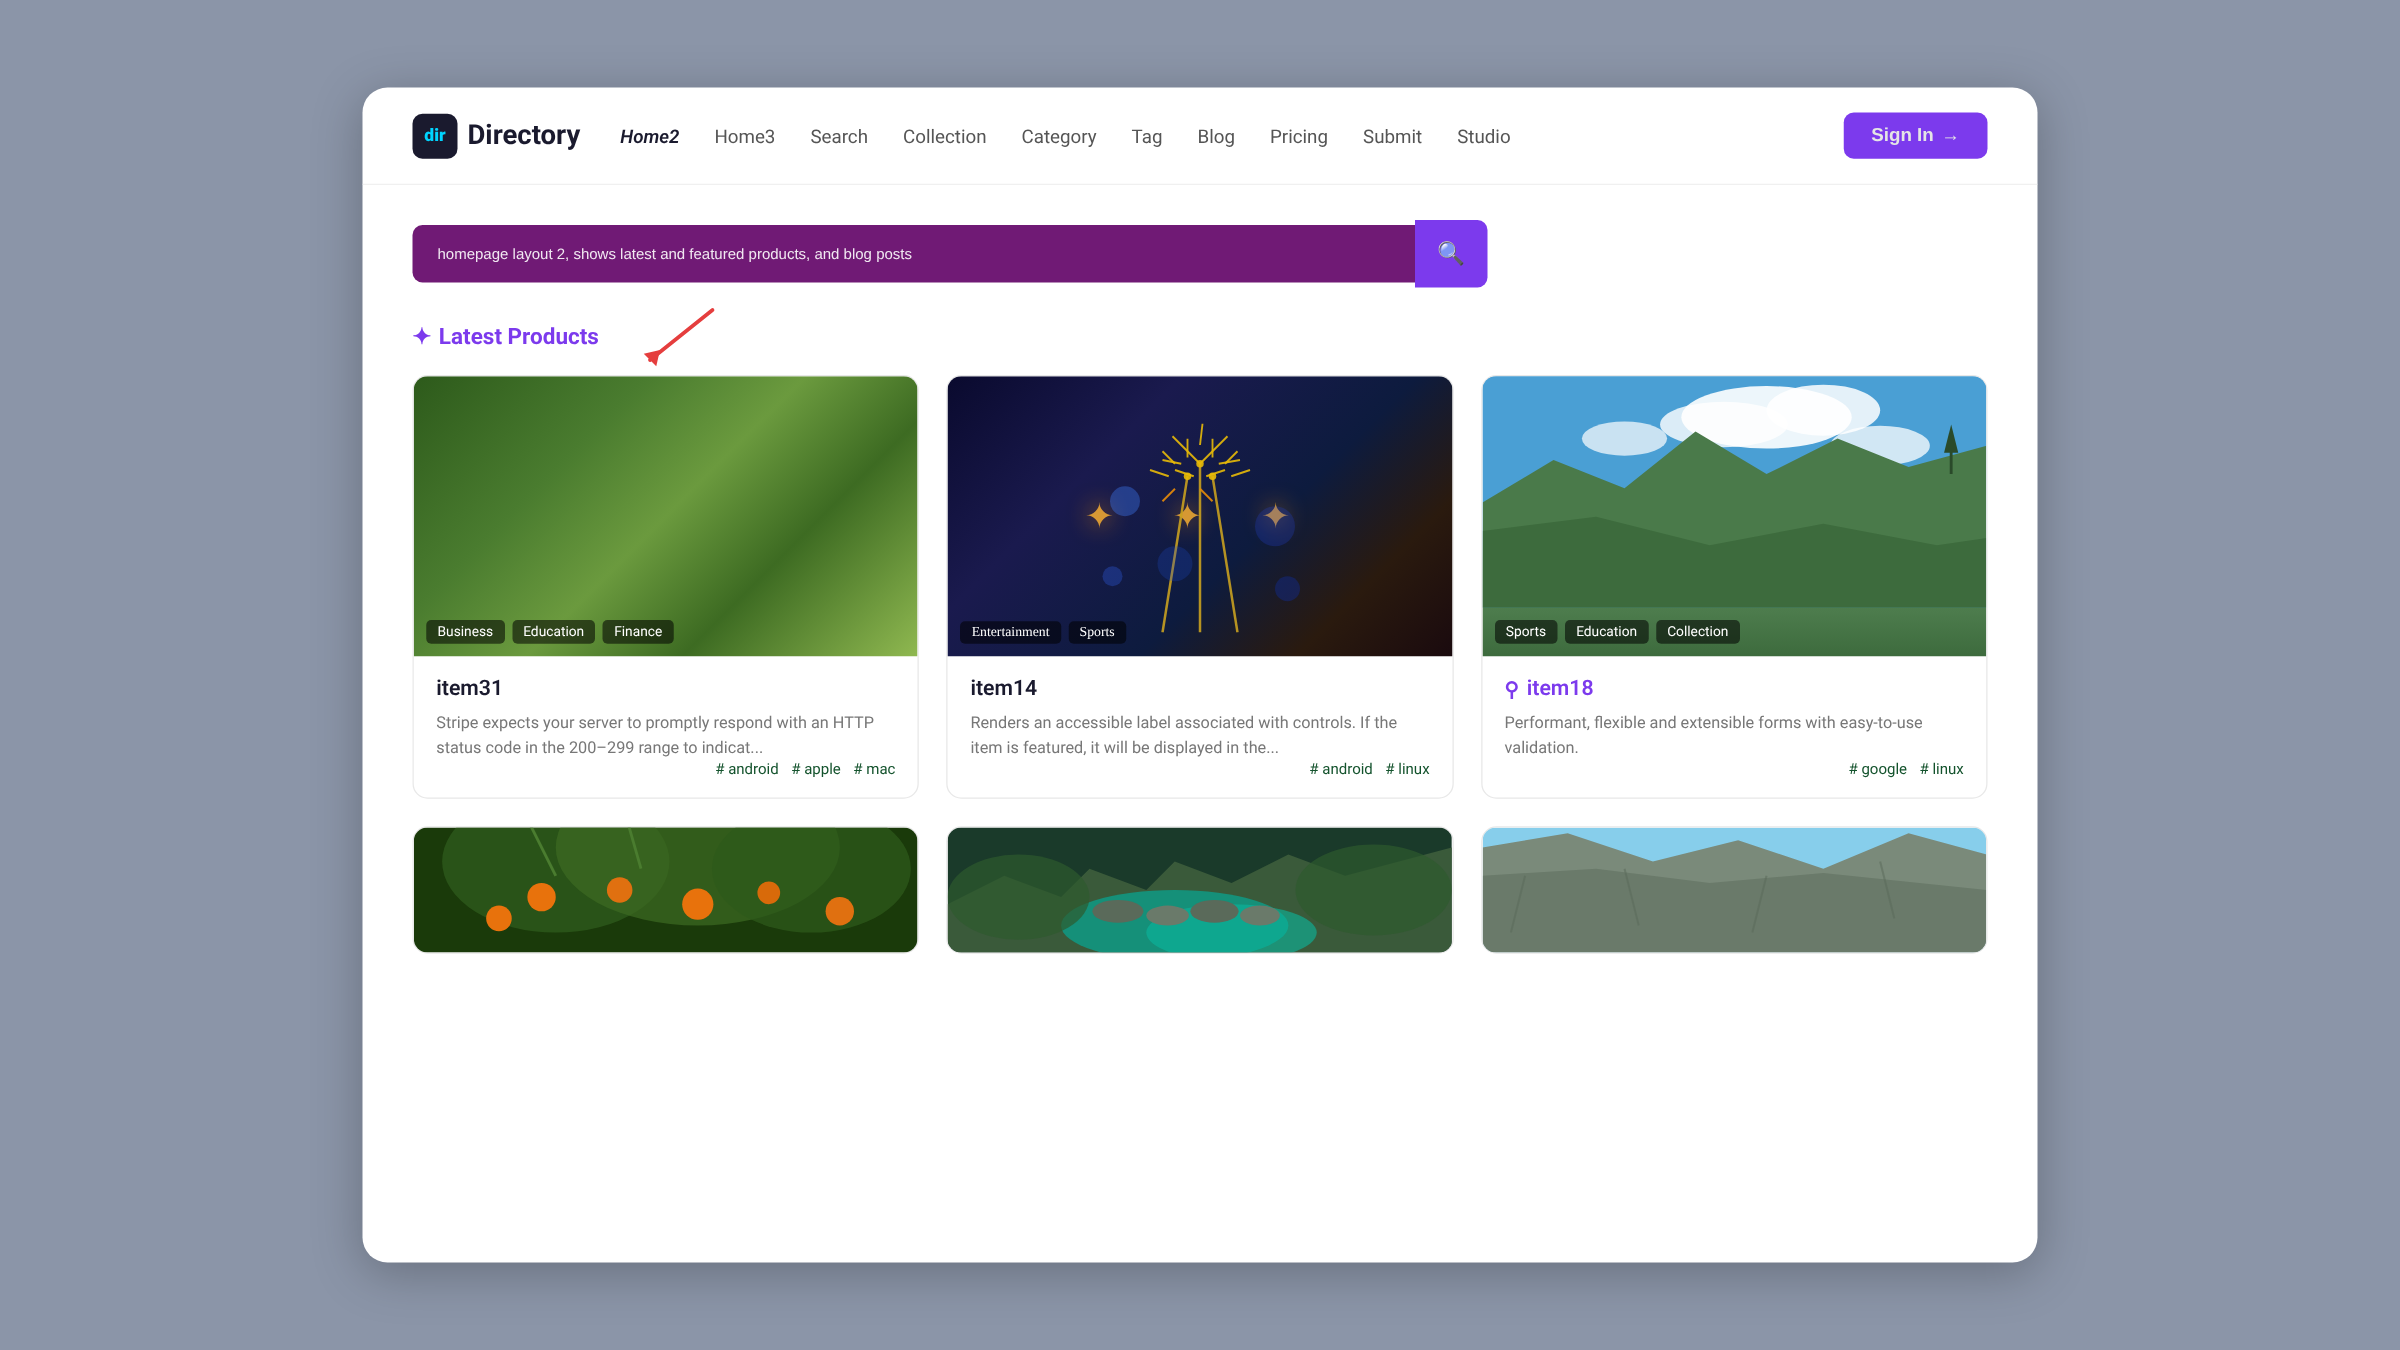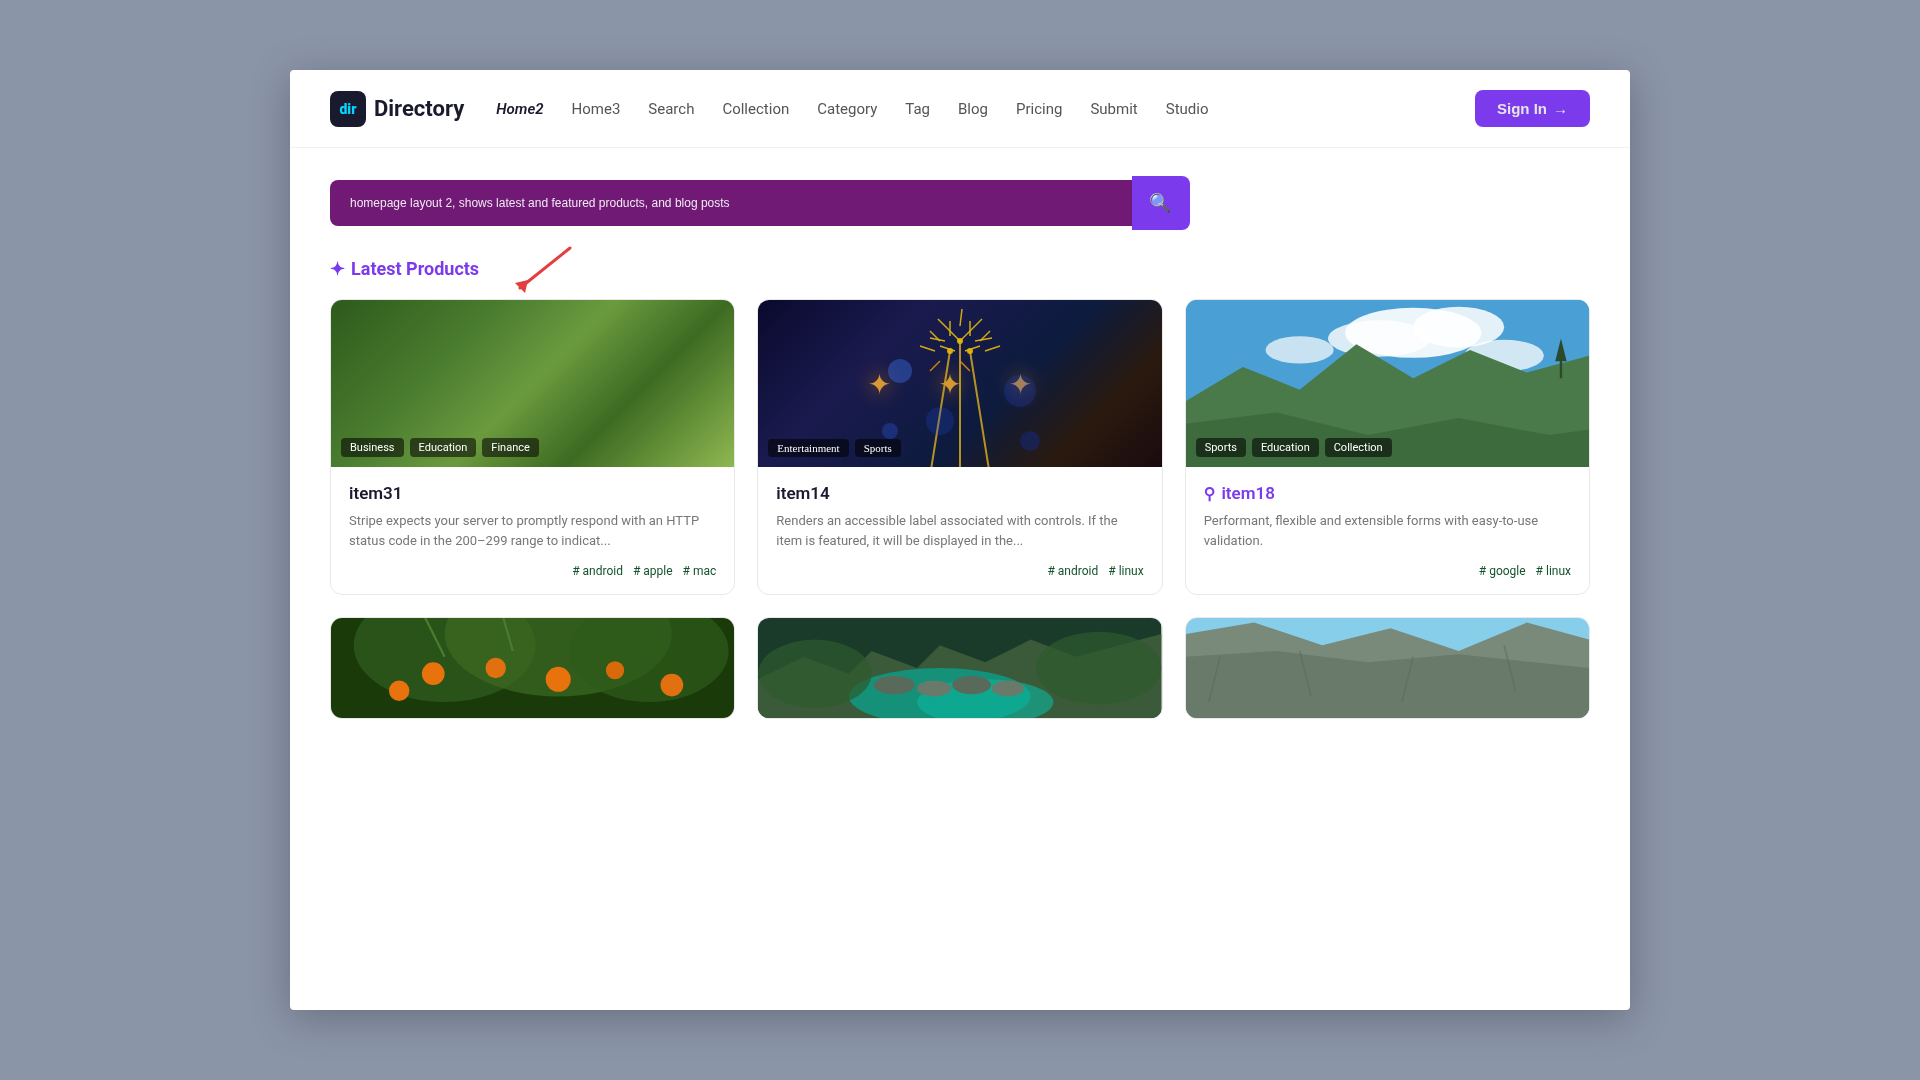--- a/index.html
+++ b/index.html
@@ -7,21 +7,21 @@
       background: #8b95a8;
       font-family: -apple-system, BlinkMacSystemFont, 'Segoe UI', Roboto, sans-serif;
       display: flex;
       align-items: center;
       justify-content: center;
       min-height: 100vh;
       padding: 20px;
     }
     .browser-window {
       background: #ffffff;
-      border-radius: 4px;
+      border-radius: 20px;
       box-shadow: 0 8px 40px rgba(0,0,0,0.25);
       width: 1340px;
       min-height: 940px;
       overflow: hidden;
     }
     
     .header {
       display: flex;
       align-items: center;
       padding: 20px 40px;
@@ -150,21 +150,21 @@
       gap: 22px;
     }
     .card {
       background: #fff;
       border: 1px solid #e8e8e8;
       border-radius: 12px;
       overflow: hidden;
     }
     .card-image {
       width: 100%;
-      height: 167px;
+      height: 224px;
       position: relative;
       overflow: hidden;
     }
     
     .img-aerial {
       background: linear-gradient(135deg, #2d5a1b 0%, #4a7c2f 30%, #6b9a3e 50%, #3d6b22 70%, #8fb850 100%);
     }
     .img-sparklers {
       background: linear-gradient(135deg, #0a0a2e 0%, #1a1a4e 30%, #0d1b3e 60%, #2a1a0e 80%, #1a0a0e 100%);
     }
@@ -213,21 +213,20 @@
       color: #7c3aed;
     }
     .featured-icon {
       color: #7c3aed;
       font-size: 16px;
     }
     .card-desc {
       font-size: 13px;
       color: #777;
       line-height: 1.5;
-      margin-bottom: 14px;
     }
     .card-hashtags {
       display: flex;
       gap: 10px;
       justify-content: flex-end;
     }
     .hashtag {
       font-size: 12px;
       color: #14532d;
     }

